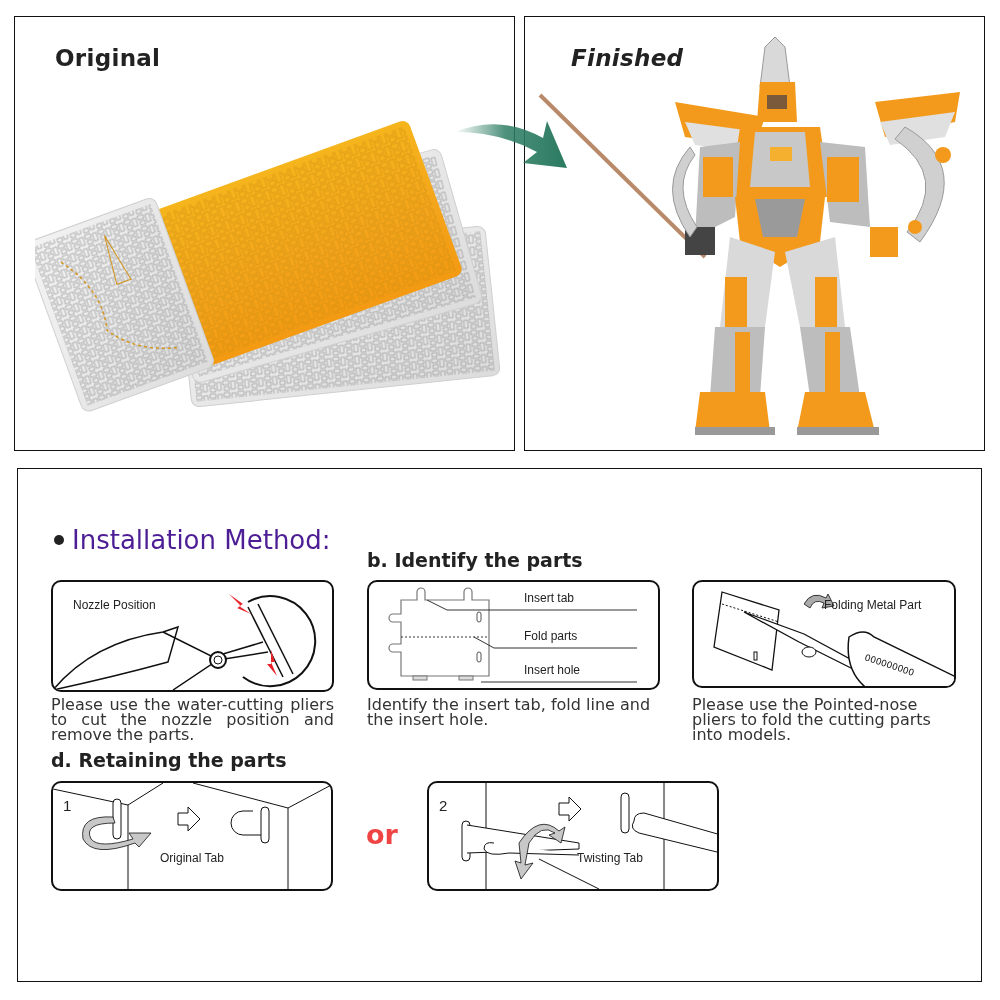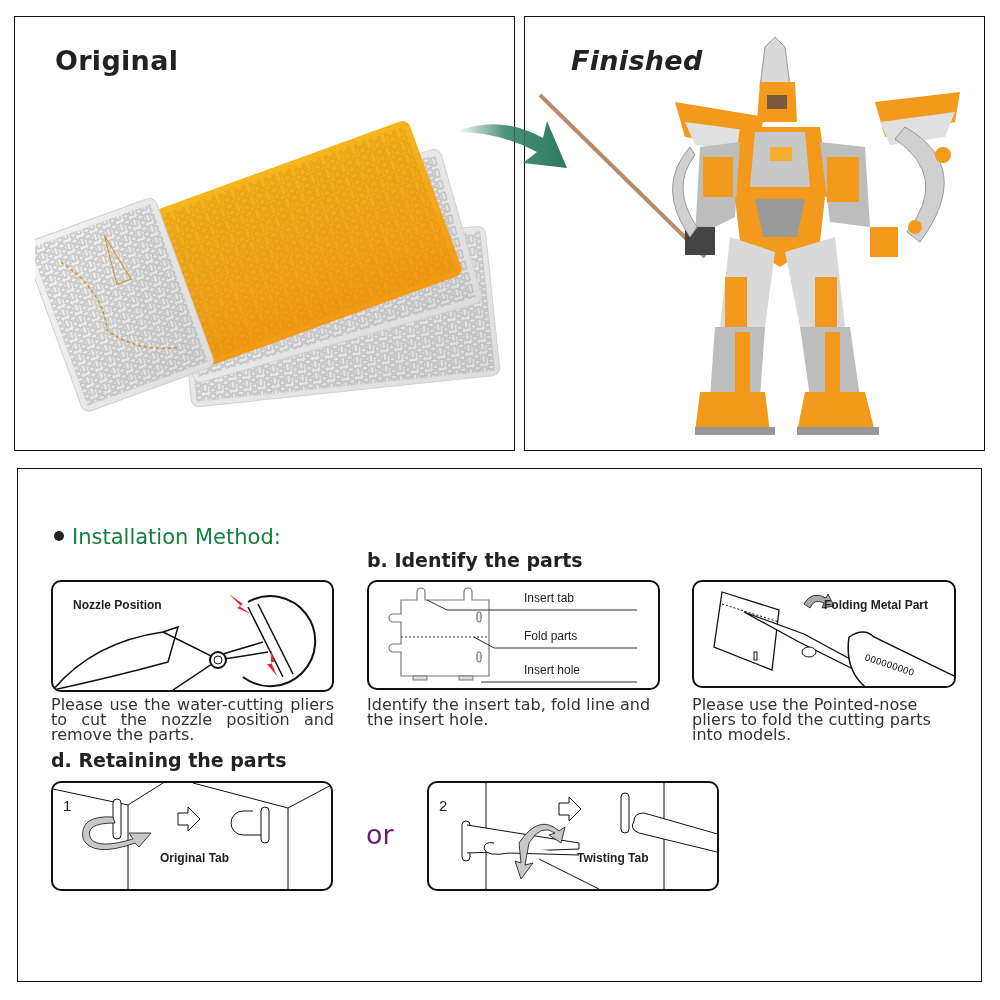--- a/index.html
+++ b/index.html
@@ -4,38 +4,38 @@
 <style>
   * { box-sizing: border-box; margin: 0; padding: 0; }
   html, body { width: 1000px; height: 1000px; background: #ffffff; overflow: hidden; }
   body { position: relative; font-family: "DejaVu Sans", sans-serif; color: #222; }
 
   .panel { position: absolute; border: 1.5px solid #111; background: #fff; }
   #panel-original { left: 14px; top: 16px; width: 501px; height: 435px; }
   #panel-finished { left: 524px; top: 16px; width: 461px; height: 435px; font-style: italic; }
   #panel-install { left: 17px; top: 468px; width: 965px; height: 514px; }
 
-  .panel-title { position: absolute; font-size: 27px; font-weight: bold; color: #222; letter-spacing: 0.3px; }
+  .panel-title { position: absolute; font-size: 23px; font-weight: bold; color: #222; letter-spacing: 0.3px; }
   #panel-original .panel-title { left: 40px; top: 28px; }
   #panel-finished .panel-title { left: 46px; top: 28px; }
 
   .abs { position: absolute; }
 
   #arrow { position: absolute; left: 455px; top: 118px; width: 130px; height: 60px; z-index: 5; }
 
-  .install-heading { position: absolute; left: 36px; top: 56px; font-size: 21px; color: #15803d; font-weight: normal; }
+  .install-heading { position: absolute; left: 36px; top: 56px; font-size: 26px; color: #4c1d95; font-weight: normal; }
   .install-heading .dot { display: inline-block; width: 10px; height: 10px; border-radius: 50%; background: #222; margin-right: 8px; vertical-align: middle; position: relative; top: -2px; }
 
   .step-title { position: absolute; font-size: 19px; font-weight: bold; color: #222; }
   .step-box { position: absolute; border: 2px solid #111; border-radius: 10px; background: #fff; overflow: hidden; }
   .step-desc { position: absolute; font-size: 16px; color: #333; line-height: 15px; }
-  .label-sm { position: absolute; font-size: 12px; font-weight: bold; color: #222; font-family: "Liberation Sans", sans-serif; }
+  .label-sm { position: absolute; font-size: 12px; font-weight: normal; color: #222; font-family: "Liberation Sans", sans-serif; }
   .label-md { position: absolute; font-size: 12px; font-weight: normal; color: #222; font-family: "Liberation Sans", sans-serif; }
 
-  #or-label { position: absolute; left: 348px; top: 350px; font-size: 27px; font-weight: normal; color: #701a75; }
+  #or-label { position: absolute; left: 348px; top: 350px; font-size: 27px; font-weight: bold; color: #ef4444; }
 </style>
 </head>
 <body>
 
 <div class="panel" id="panel-original">
   <div class="panel-title">Original</div>
   <svg class="abs" style="left:20px;top:75px" width="470" height="340" viewBox="0 0 470 340">
     <defs>
       <linearGradient id="silver" x1="0" y1="0" x2="1" y2="1">
         <stop offset="0" stop-color="#f4f4f4"></stop>

